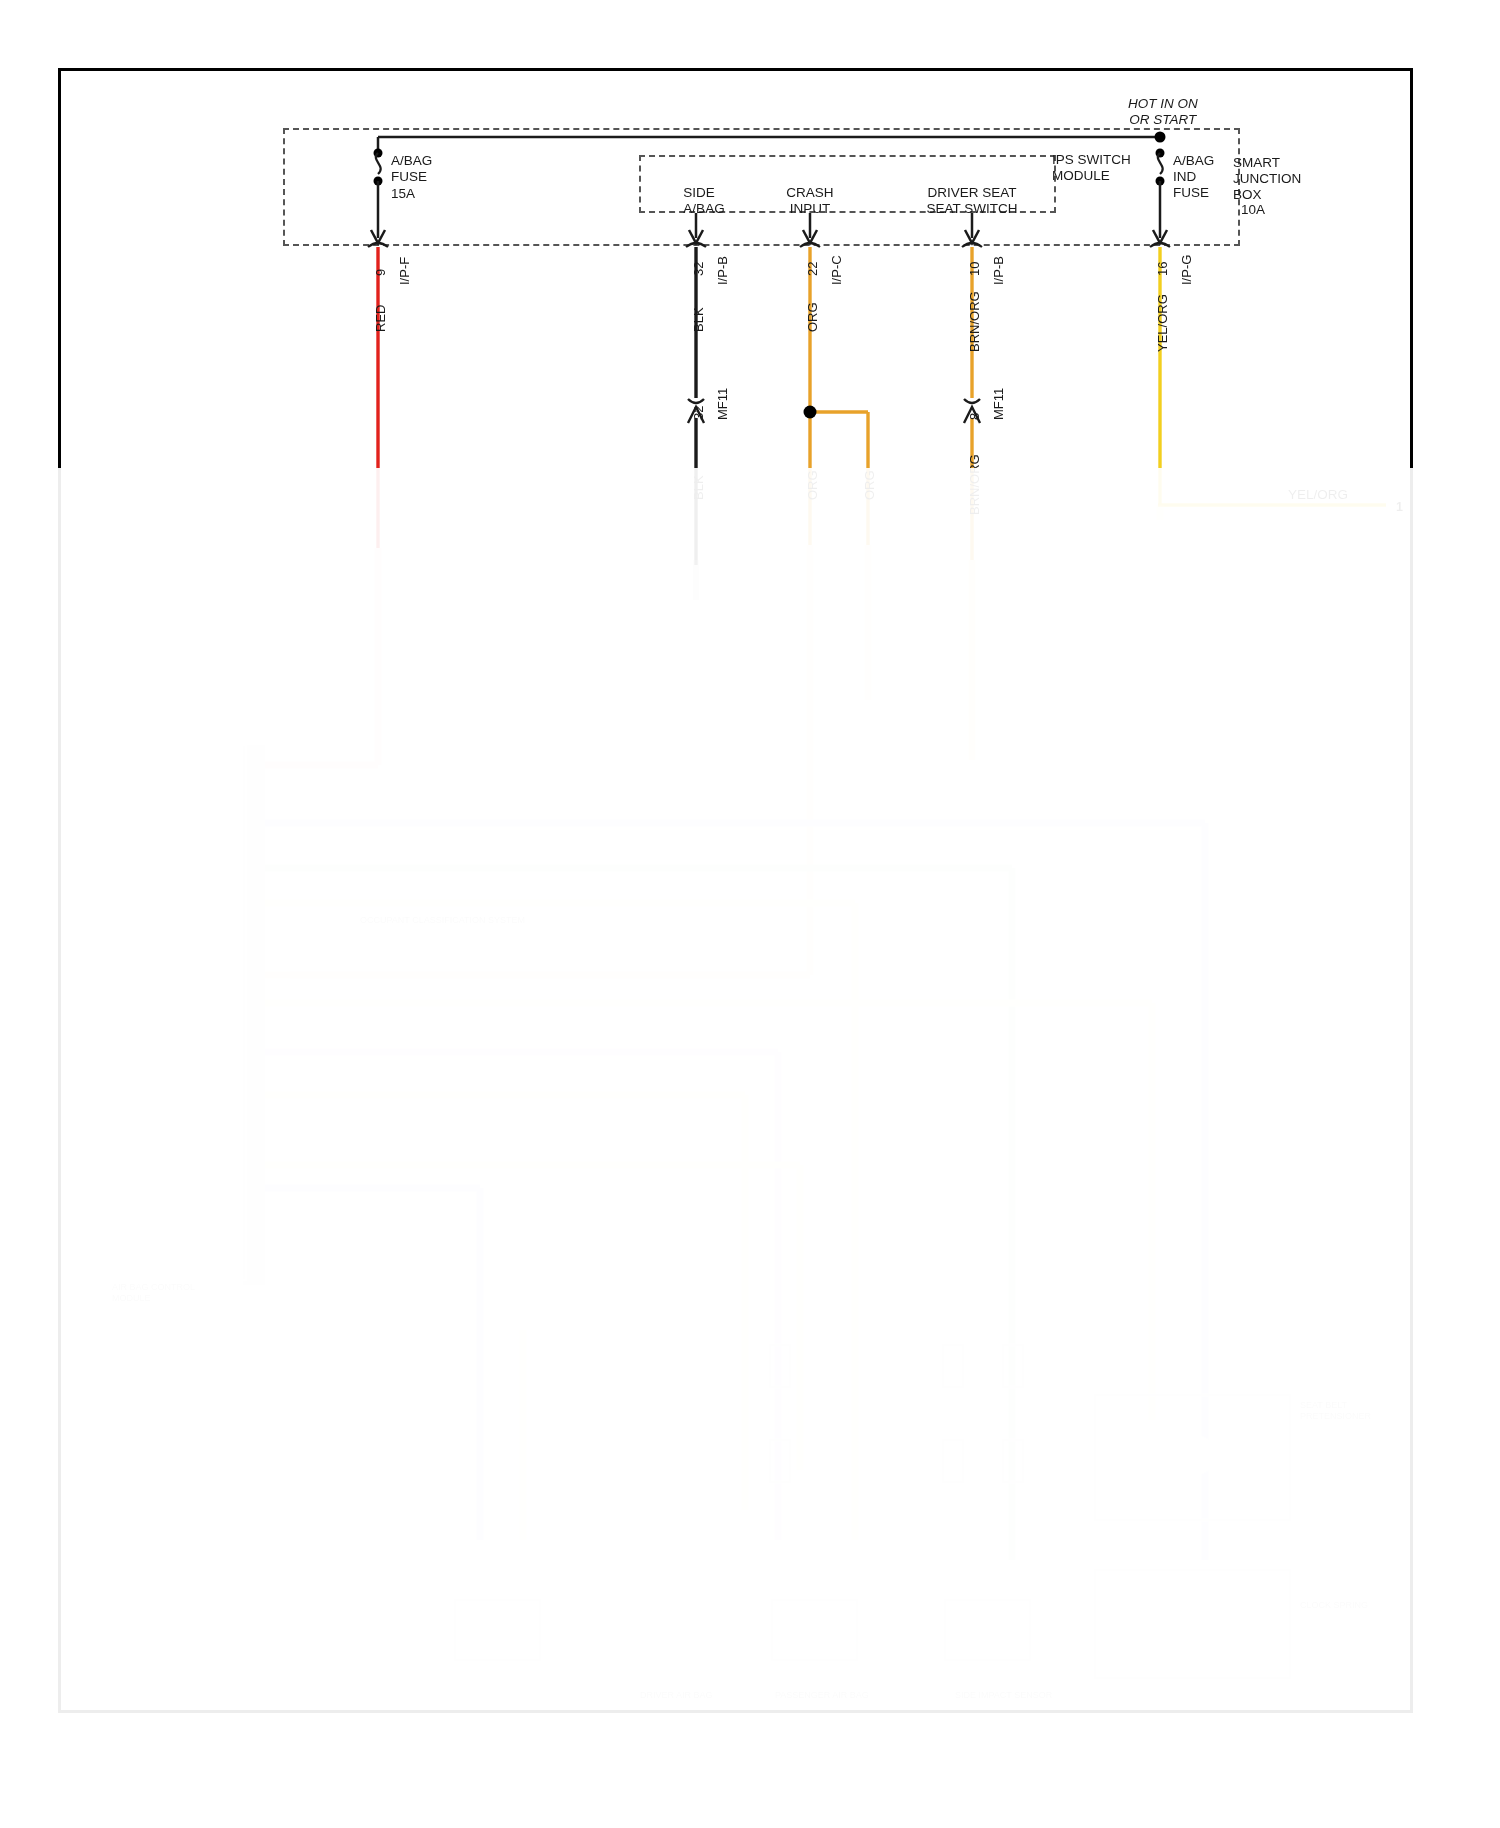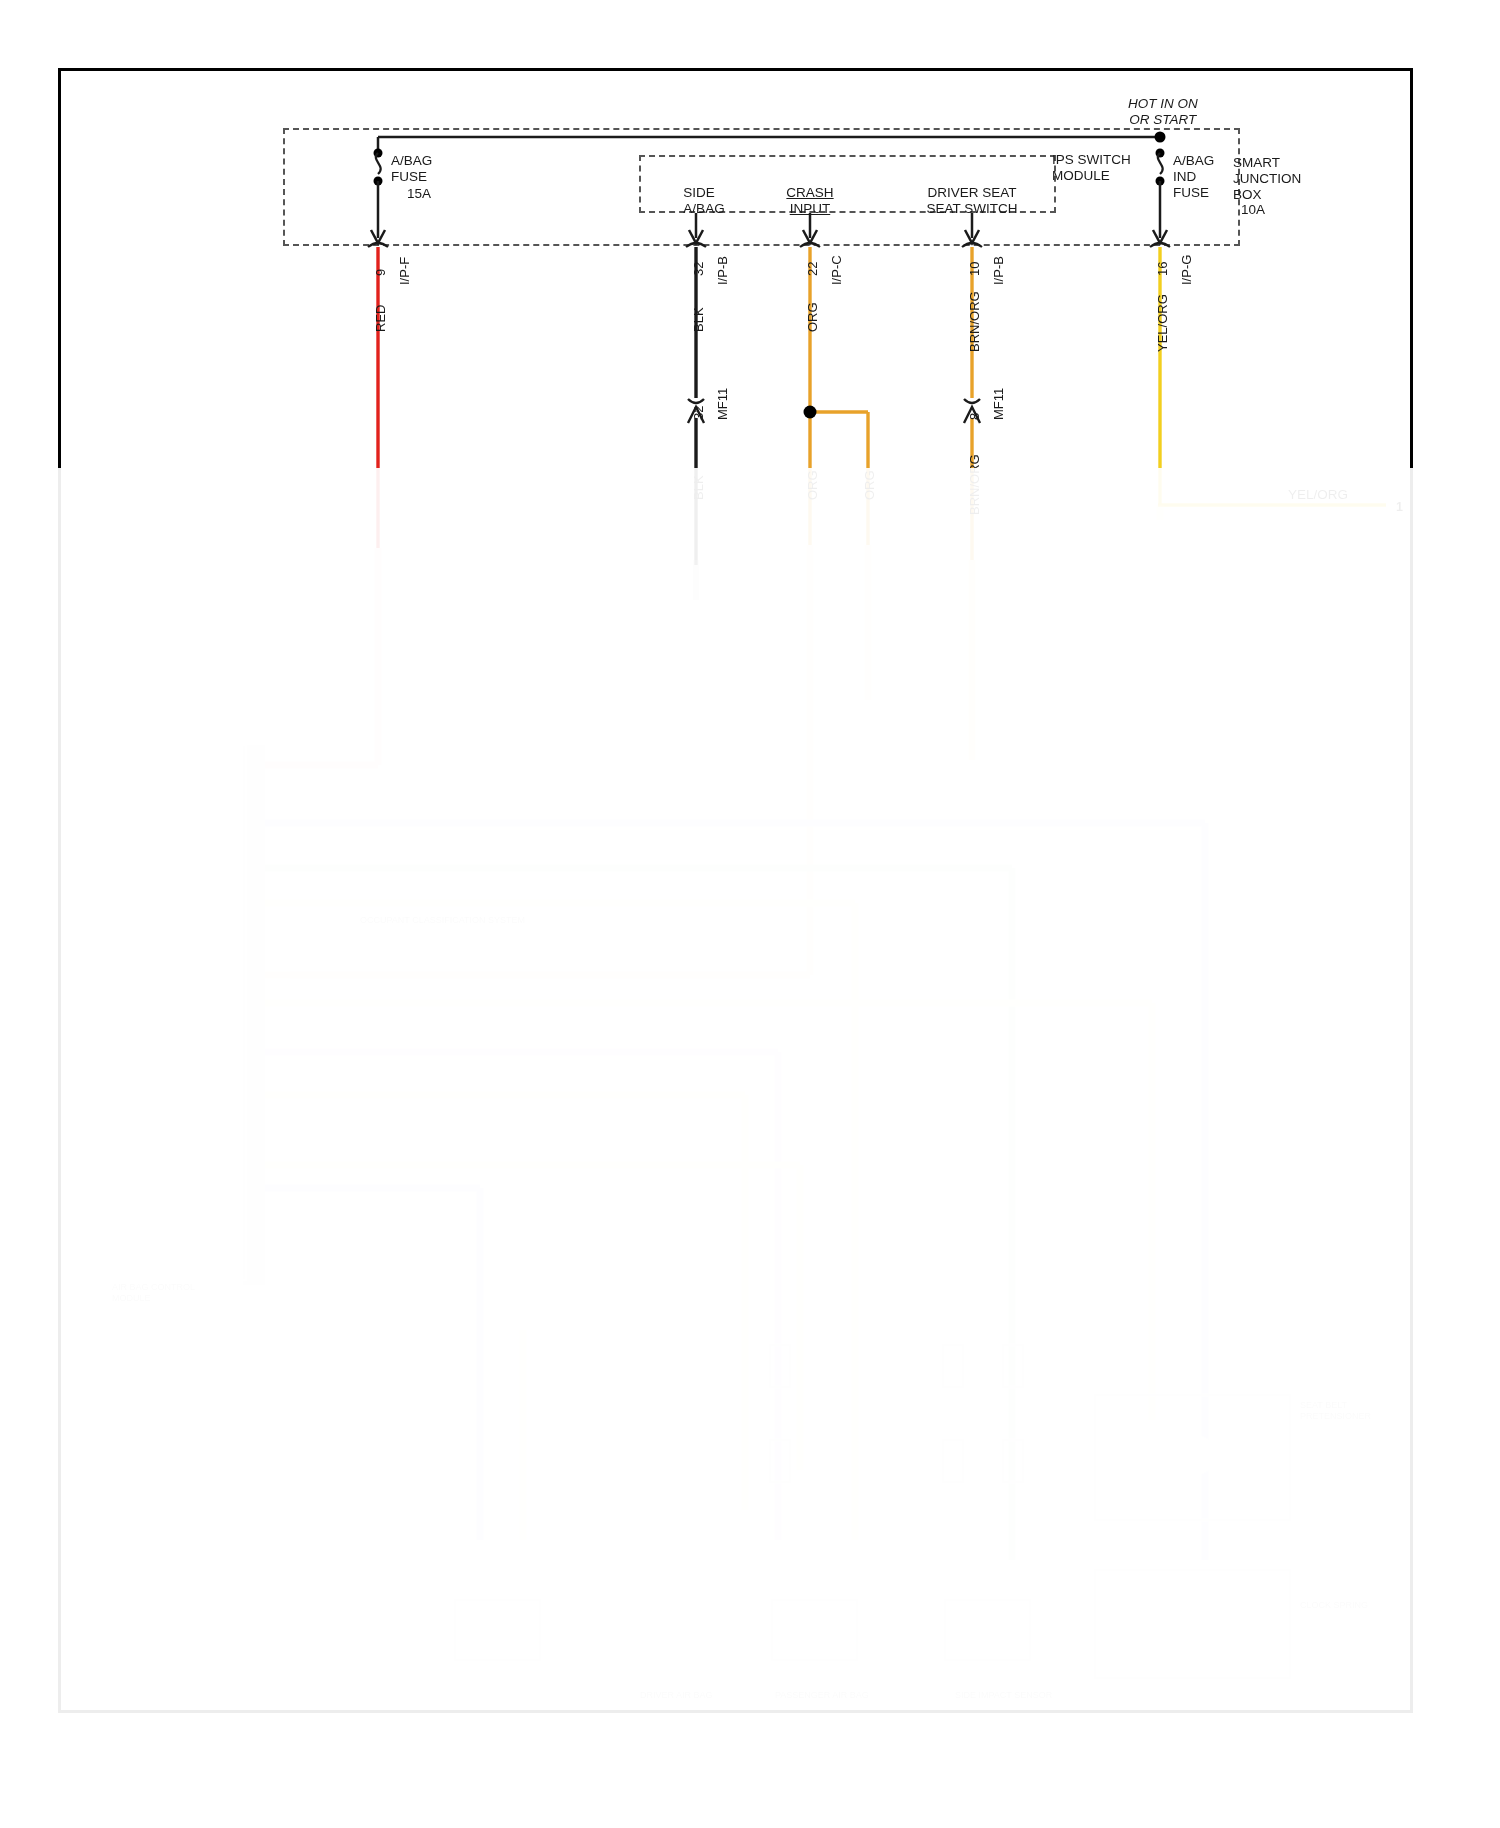--- a/index.html
+++ b/index.html
@@ -101,30 +101,30 @@
     <path d="M964,423 L972,407 L980,423" stroke="#1b1b1b" stroke-width="2.4" fill="none"></path>
     <path d="M964,399 Q972,407 980,399" stroke="#1b1b1b" stroke-width="2.4" fill="none"></path>
     <line x1="972" y1="418" x2="972" y2="560" stroke="#e8a22a" stroke-width="3.4"></line>
 
     <line x1="1160" y1="247" x2="1160" y2="505" stroke="#f2cf1f" stroke-width="3.4"></line>
     <line x1="1158" y1="505" x2="1386" y2="505" stroke="#f2cf1f" stroke-width="3.4"></line>
   </svg>
 
   <div class="txt t13" style="left:391px;top:153px;">A/BAG
 FUSE</div>
-  <div class="txt t13" style="left:391px;top:186px;margin-left:16px;">15A</div>
+  <div class="txt t13" style="left:391px;top:186px;">15A</div>
 
   <div class="txt t13" style="left:1173px;top:153px;">A/BAG
 IND
 FUSE</div>
   <div class="txt t13" style="left:1241px;top:202px;">10A</div>
 
   <div class="txt t13" style="left:704px;top:185px;transform:translateX(-50%);text-align:left;">SIDE
 A/BAG</div>
-  <div class="txt t13" style="left:810px;top:185px;transform:translateX(-50%);text-align:center;text-decoration:underline;">CRASH
+  <div class="txt t13" style="left:810px;top:185px;transform:translateX(-50%);text-align:center;">CRASH
 INPUT</div>
   <div class="txt t13" style="left:972px;top:185px;transform:translateX(-50%);text-align:center;">DRIVER SEAT
 SEAT SWITCH</div>
 
   <div class="vtxt" style="left:373px;top:276px;">9</div>
   <div class="vtxt" style="left:397px;top:285px;">I/P-F</div>
   <div class="vtxt" style="left:373px;top:332px;">RED</div>
 
   <div class="vtxt" style="left:691px;top:276px;">32</div>
   <div class="vtxt" style="left:715px;top:285px;">I/P-B</div>

